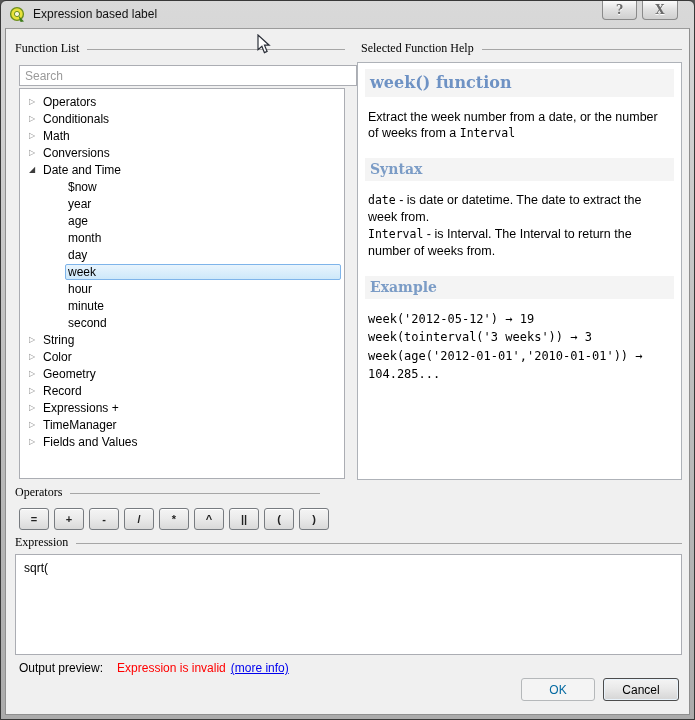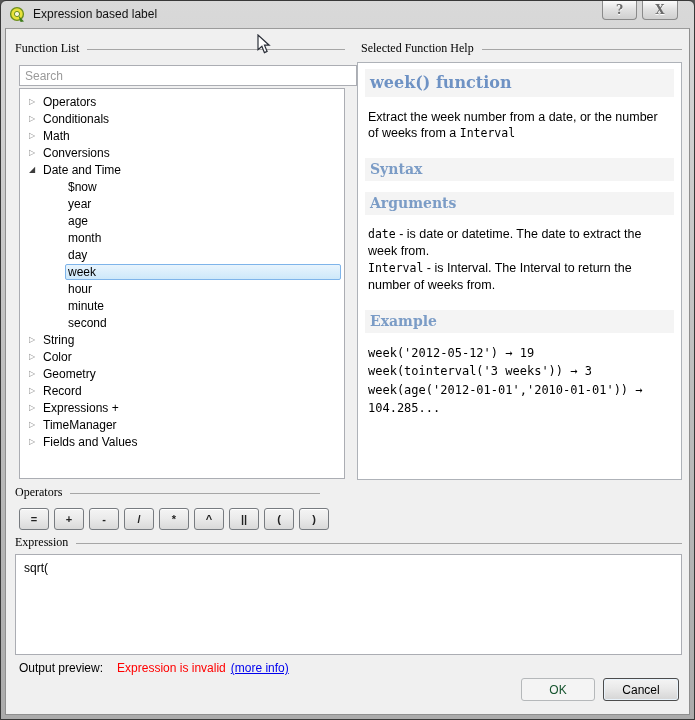--- a/index.html
+++ b/index.html
@@ -94,21 +94,21 @@
   .preview-row{position:absolute;left:13px;top:632px;font-size:12px;display:flex;align-items:center;}
   .preview-label{color:#000;}
   .preview-error{color:#ff0000;margin-left:14px;}
   .preview-link{color:#0000ee;text-decoration:underline;margin-left:5px;cursor:pointer;}
   
   .btn{
     position:absolute;top:649px;height:23px;border-radius:3px;
     font-family:"Liberation Sans",sans-serif;font-size:12px;padding:0;cursor:default;
   }
   .btn-ok{
-    left:515px;width:74px;background:#f4f4f4;border:1px solid #b5b8ba;color:#14532d;
+    left:515px;width:74px;background:#f4f4f4;border:1px solid #b5b8ba;color:#0369a1;
   }
   .btn-cancel{
     left:597px;width:76px;border:1px solid #4c4c4c;color:#000;
     background:linear-gradient(#f4f4f4,#e9e9e9 45%,#d5d5d5);
     box-shadow:inset 0 0 0 1px #e9f3fb;
   }
   .cursor{position:absolute;left:256px;top:33px;pointer-events:none;}
 </style>
 </head>
 <body>
@@ -213,21 +213,20 @@
       </div>
 
     <div class="abs group-label-row" style="left:351px;top:12px;width:325px;padding-left:4px;">
       <span>Selected Function Help</span>
       <span class="line"></span>
     </div>
     <div class="help-panel">
         <div class="help-h1">week() function</div>
         <div class="help-p"><span>Extract the week number from a date, or the number of weeks from a </span><code>Interval</code></div>
         <div class="help-h2">Syntax</div>
-        <div class="help-h2">Arguments</div>
         <div class="help-p"><code>date</code><span> - is date or datetime. The date to extract the week from.</span><br><code>Interval</code><span> - is Interval. The Interval to return the number of weeks from.</span></div>
         <div class="help-h2">Example</div>
         <pre class="help-pre">week('2012-05-12') → 19
 week(tointerval('3 weeks')) → 3
 week(age('2012-01-01','2010-01-01')) →
 104.285...</pre>
       </div>
 
     <div class="abs group-label-row" style="left:9px;top:456px;width:305px;">
       <span>Operators</span>

